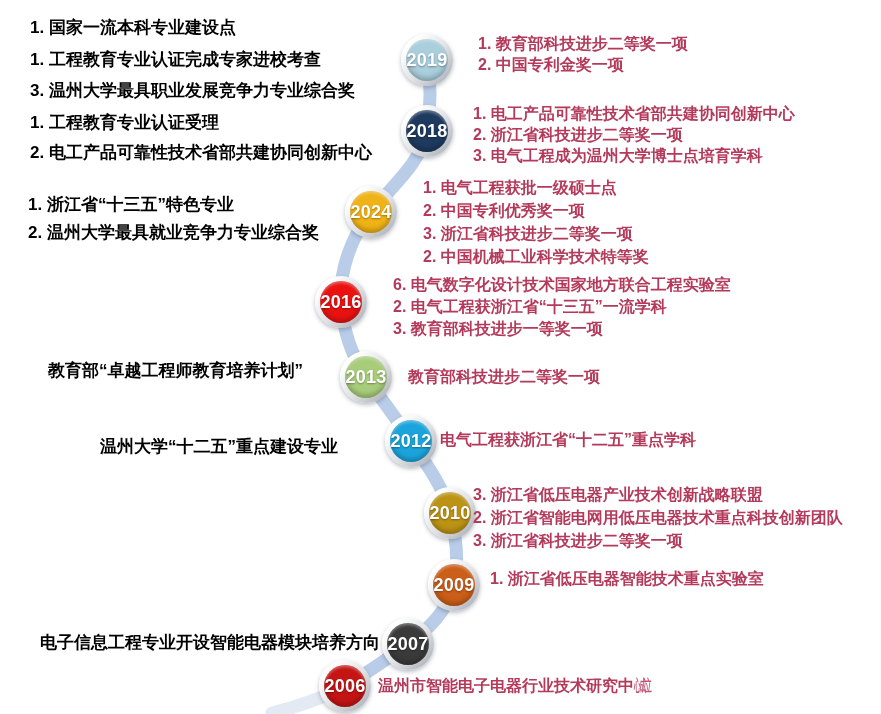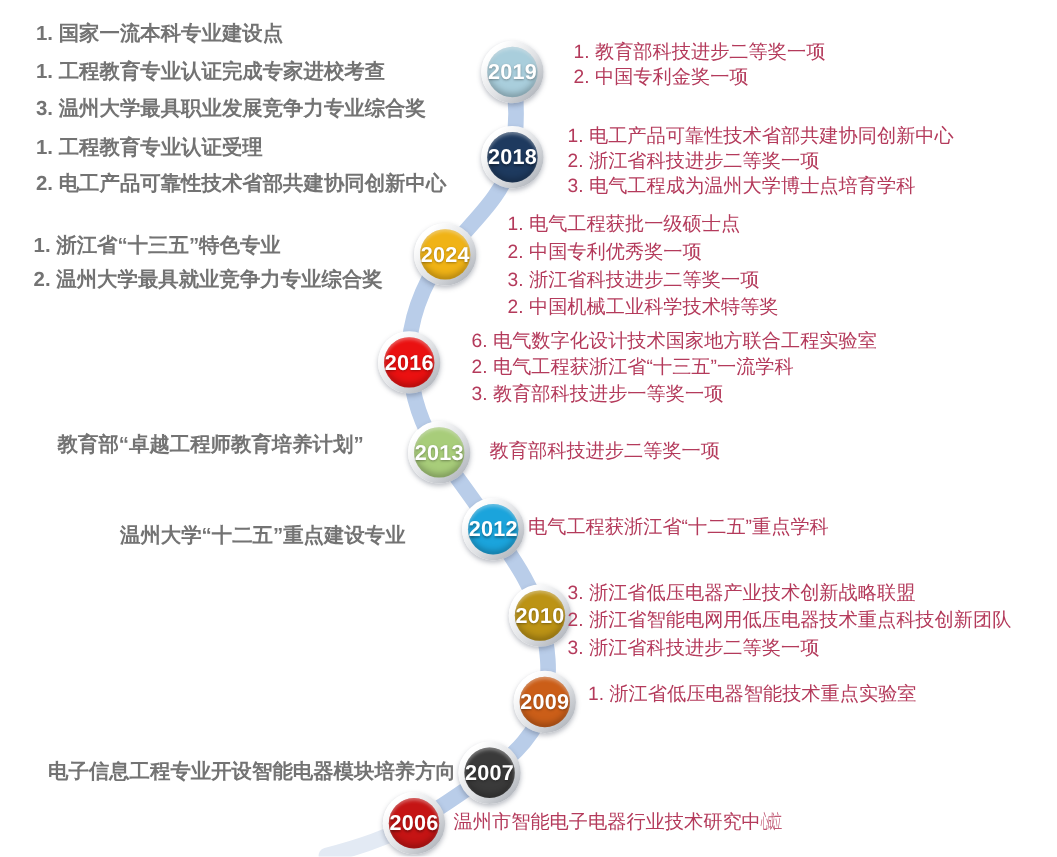--- a/index.html
+++ b/index.html
@@ -22,26 +22,26 @@
     box-shadow:inset 0 2px 3px rgba(255,255,255,.35), inset 0 -3px 5px rgba(0,0,0,.25);
   }
   .node-year{
     position:absolute;inset:0;display:flex;align-items:center;justify-content:center;
     color:#ffffff;font-size:18px;font-weight:700;letter-spacing:.2px;
     text-shadow:0 1px 2px rgba(0,0,0,.35);
     z-index:3;
   }
   .ltext{
     position:absolute;z-index:4;
-    color:#737373;font-size:17px;font-weight:700;
+    color:#000000;font-size:17px;font-weight:700;
     white-space:nowrap;line-height:31px;
   }
   .rtext{
     position:absolute;z-index:4;
-    color:#b43a5b;font-size:16px;font-weight:400;
+    color:#b43a5b;font-size:16px;font-weight:700;
     white-space:nowrap;line-height:21px;
   }
   .artifact{
     display:inline-block;transform:scaleX(.42);transform-origin:left center;
     letter-spacing:-3px;opacity:.85;filter:blur(.4px);
   }
 </style>
 </head>
 <body>
 

